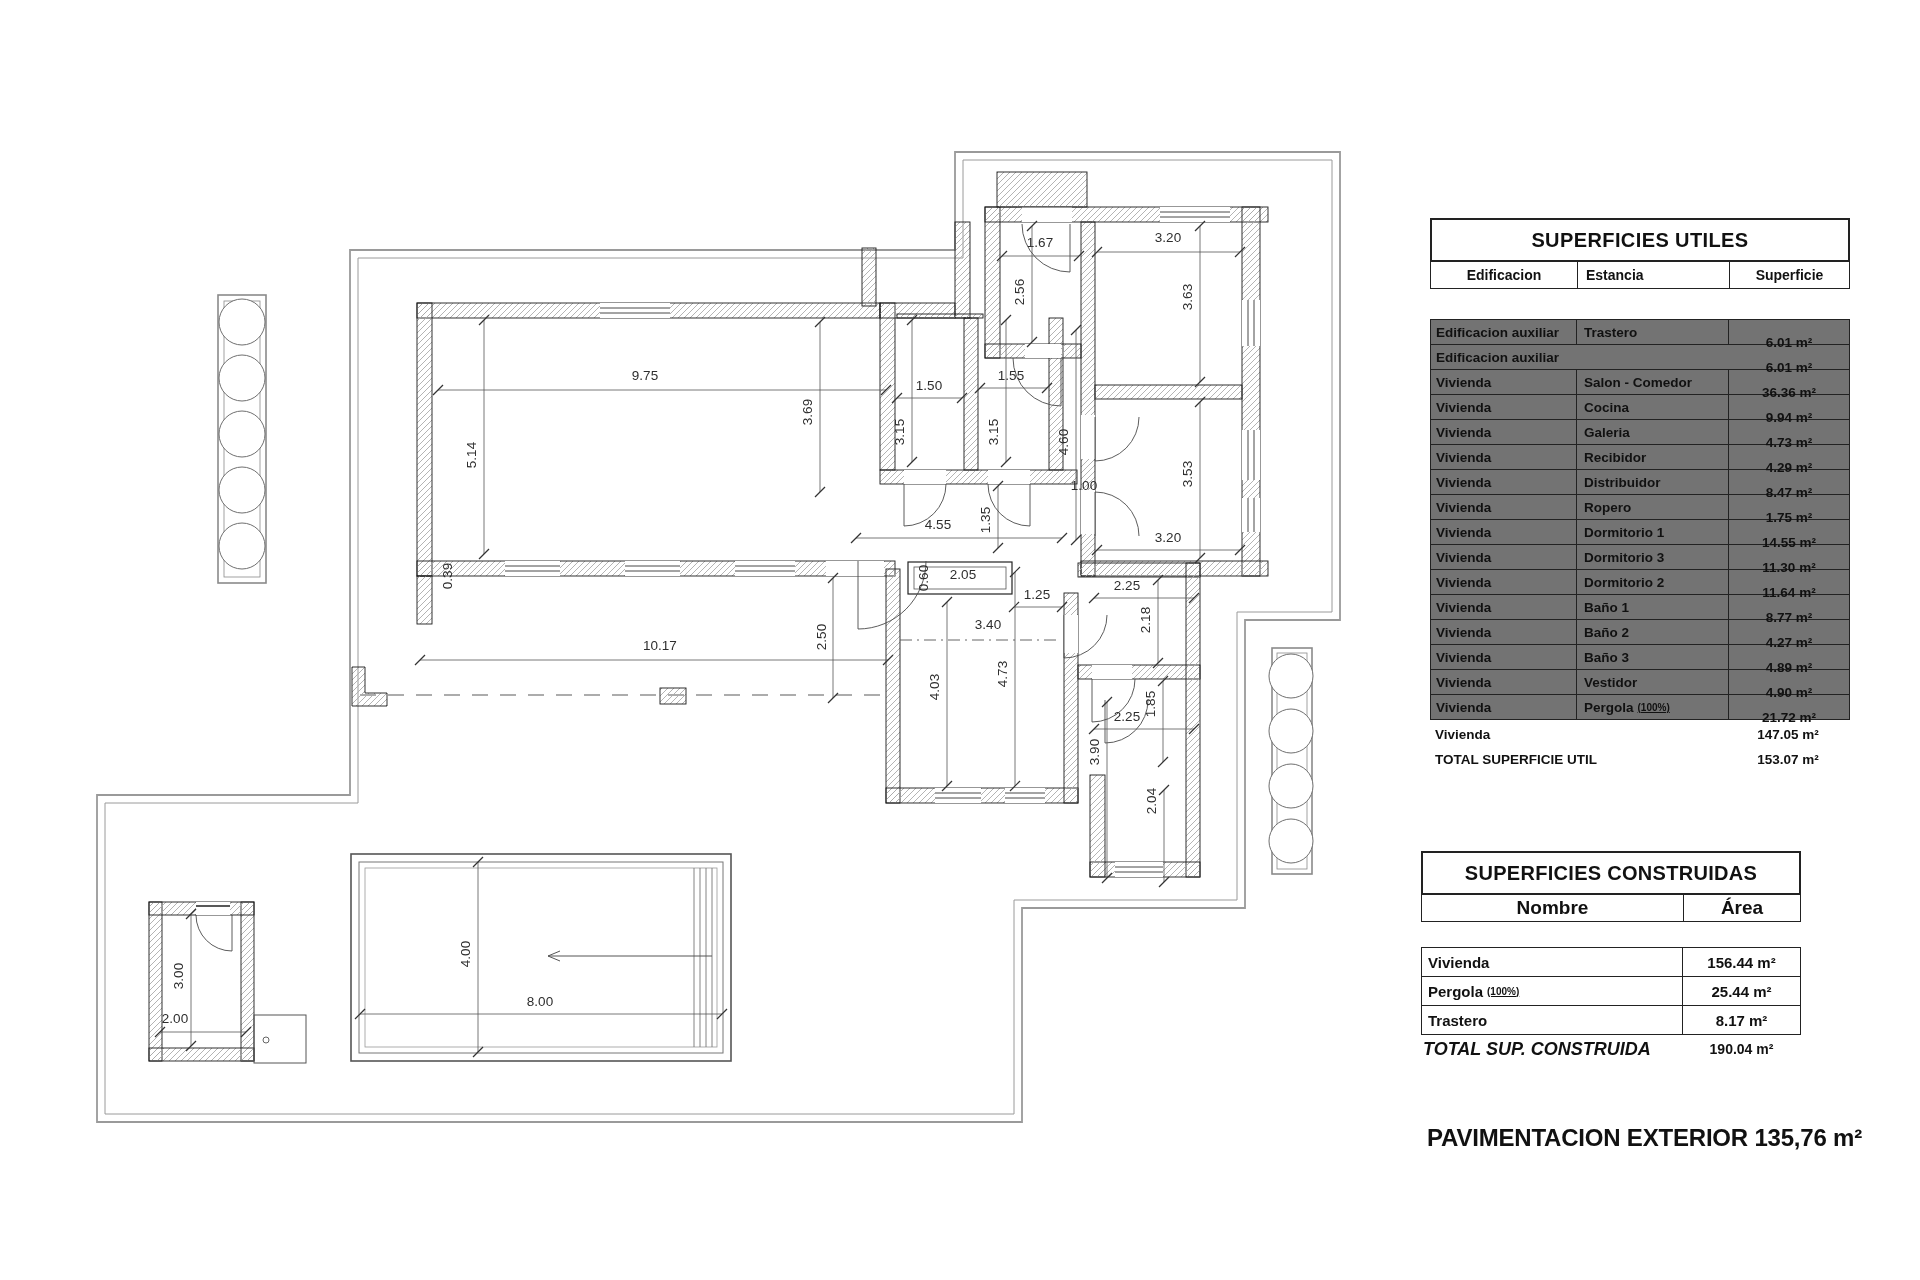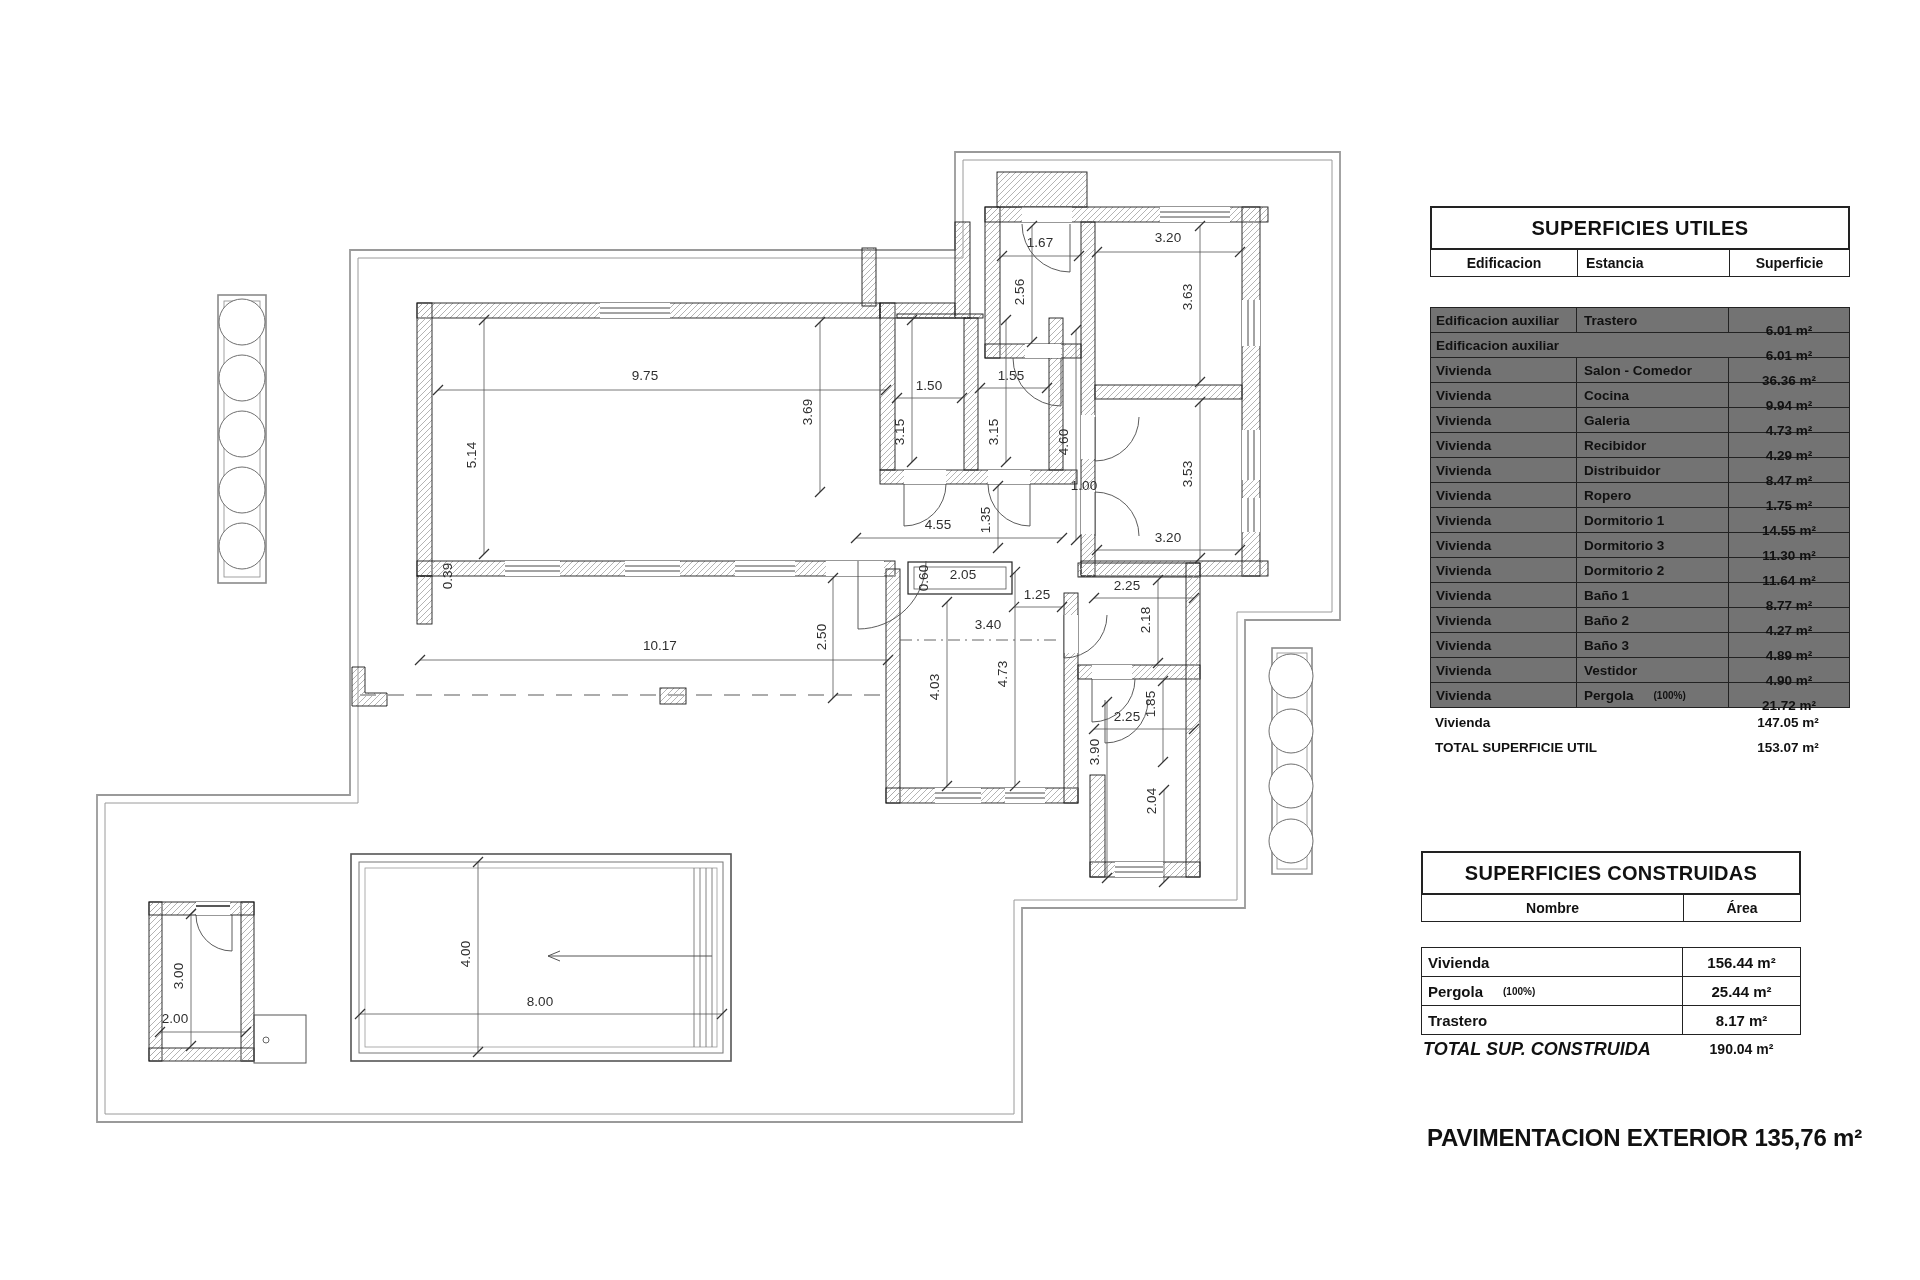--- a/index.html
+++ b/index.html
@@ -4,51 +4,51 @@
 <style>
   html,body{margin:0;padding:0;background:#ffffff;}
   body{width:1920px;height:1280px;font-family:"Liberation Sans",sans-serif;color:#111;}
   .stage{position:relative;width:1920px;height:1280px;overflow:hidden;background:#fff;}
   svg{position:absolute;left:0;top:0;}
 
   
   .tbl{position:absolute;color:#111;}
   .tbl .title{border:2px solid #222;display:flex;align-items:center;justify-content:center;
               font-weight:bold;background:#fff;}
-  .t1{left:1430px;top:206px;width:420px;}
+  .t1{left:1430px;top:218px;width:420px;}
   .t1 .title{height:40px;font-size:20px;letter-spacing:.4px;}
   .t1 .hdr{display:flex;border:1px solid #222;border-top:none;height:26px;font-weight:bold;font-size:14px;}
   .t1 .h1{width:146px;border-right:1px solid #222;display:flex;align-items:center;justify-content:center;}
   .t1 .h2{width:152px;border-right:1px solid #222;display:flex;align-items:center;padding-left:8px;box-sizing:border-box;}
   .t1 .h3{flex:1;display:flex;align-items:center;justify-content:center;}
   .t1 .gap{height:31px;}
   .t1 .row{display:flex;height:24px;border:1px solid #222;margin-top:-1px;font-weight:bold;font-size:13.5px;background:#737373;}
   .t1 .c1{width:146px;border-right:1px solid #222;display:flex;align-items:center;padding-left:5px;box-sizing:border-box;white-space:nowrap;}
   .t1 .c2{width:152px;border-right:1px solid #222;display:flex;align-items:center;padding-left:7px;box-sizing:border-box;white-space:nowrap;}
   .t1 .row.span .c1{border-right:none;}
   .t1 .row.span .c2{border-right:none;}
   .t1 .c3{flex:1;display:flex;align-items:center;justify-content:center;margin-top:20px;}
   .t1 .trow{display:flex;height:22px;font-weight:bold;font-size:13.5px;align-items:center;margin-top:3px;}
   .t1 .tl{width:298px;padding-left:5px;box-sizing:border-box;}
   .t1 .tv{width:120px;text-align:center;}
 
   .t2{left:1421px;top:851px;width:380px;}
   .t2 .title{height:40px;font-size:20px;letter-spacing:.3px;}
-  .t2 .hdr{display:flex;border:1px solid #222;border-top:none;height:26px;font-weight:bold;font-size:14px;}
+  .t2 .hdr{display:flex;border:1px solid #222;border-top:none;height:26px;font-weight:bold;font-size:19px;}
   .t2 .h1{width:261px;border-right:1px solid #222;display:flex;align-items:center;justify-content:center;}
   .t2 .h2{flex:1;display:flex;align-items:center;justify-content:center;}
   .t2 .gap{height:26px;}
   .t2 .row{display:flex;height:28px;border:1px solid #222;margin-top:-1px;font-weight:bold;font-size:15px;background:#fff;}
   .t2 .c1{width:261px;border-right:1px solid #222;display:flex;align-items:center;padding-left:6px;box-sizing:border-box;}
   .t2 .c2{flex:1;display:flex;align-items:center;justify-content:center;}
   .t2 .trow{display:flex;height:24px;font-weight:bold;align-items:center;margin-top:2px;}
   .t2 .tl{width:261px;padding-left:2px;font-size:18px;box-sizing:border-box;font-style:italic;}
   .t2 .tv{flex:1;text-align:center;font-size:14px;}
 
-  .nota{font-size:10px;margin-left:20px;font-weight:bold;}
+  .nota{font-size:10px;margin-left:4px;font-weight:bold;text-decoration:underline;}
 
   .footerline{position:absolute;left:1427px;top:1124px;font-size:24px;font-weight:bold;
               letter-spacing:-0.2px;white-space:nowrap;}
 </style>
 </head>
 <body>
 
 <div class="stage">
 
   <svg id="plan" width="1920" height="1280" viewBox="0 0 1920 1280">

